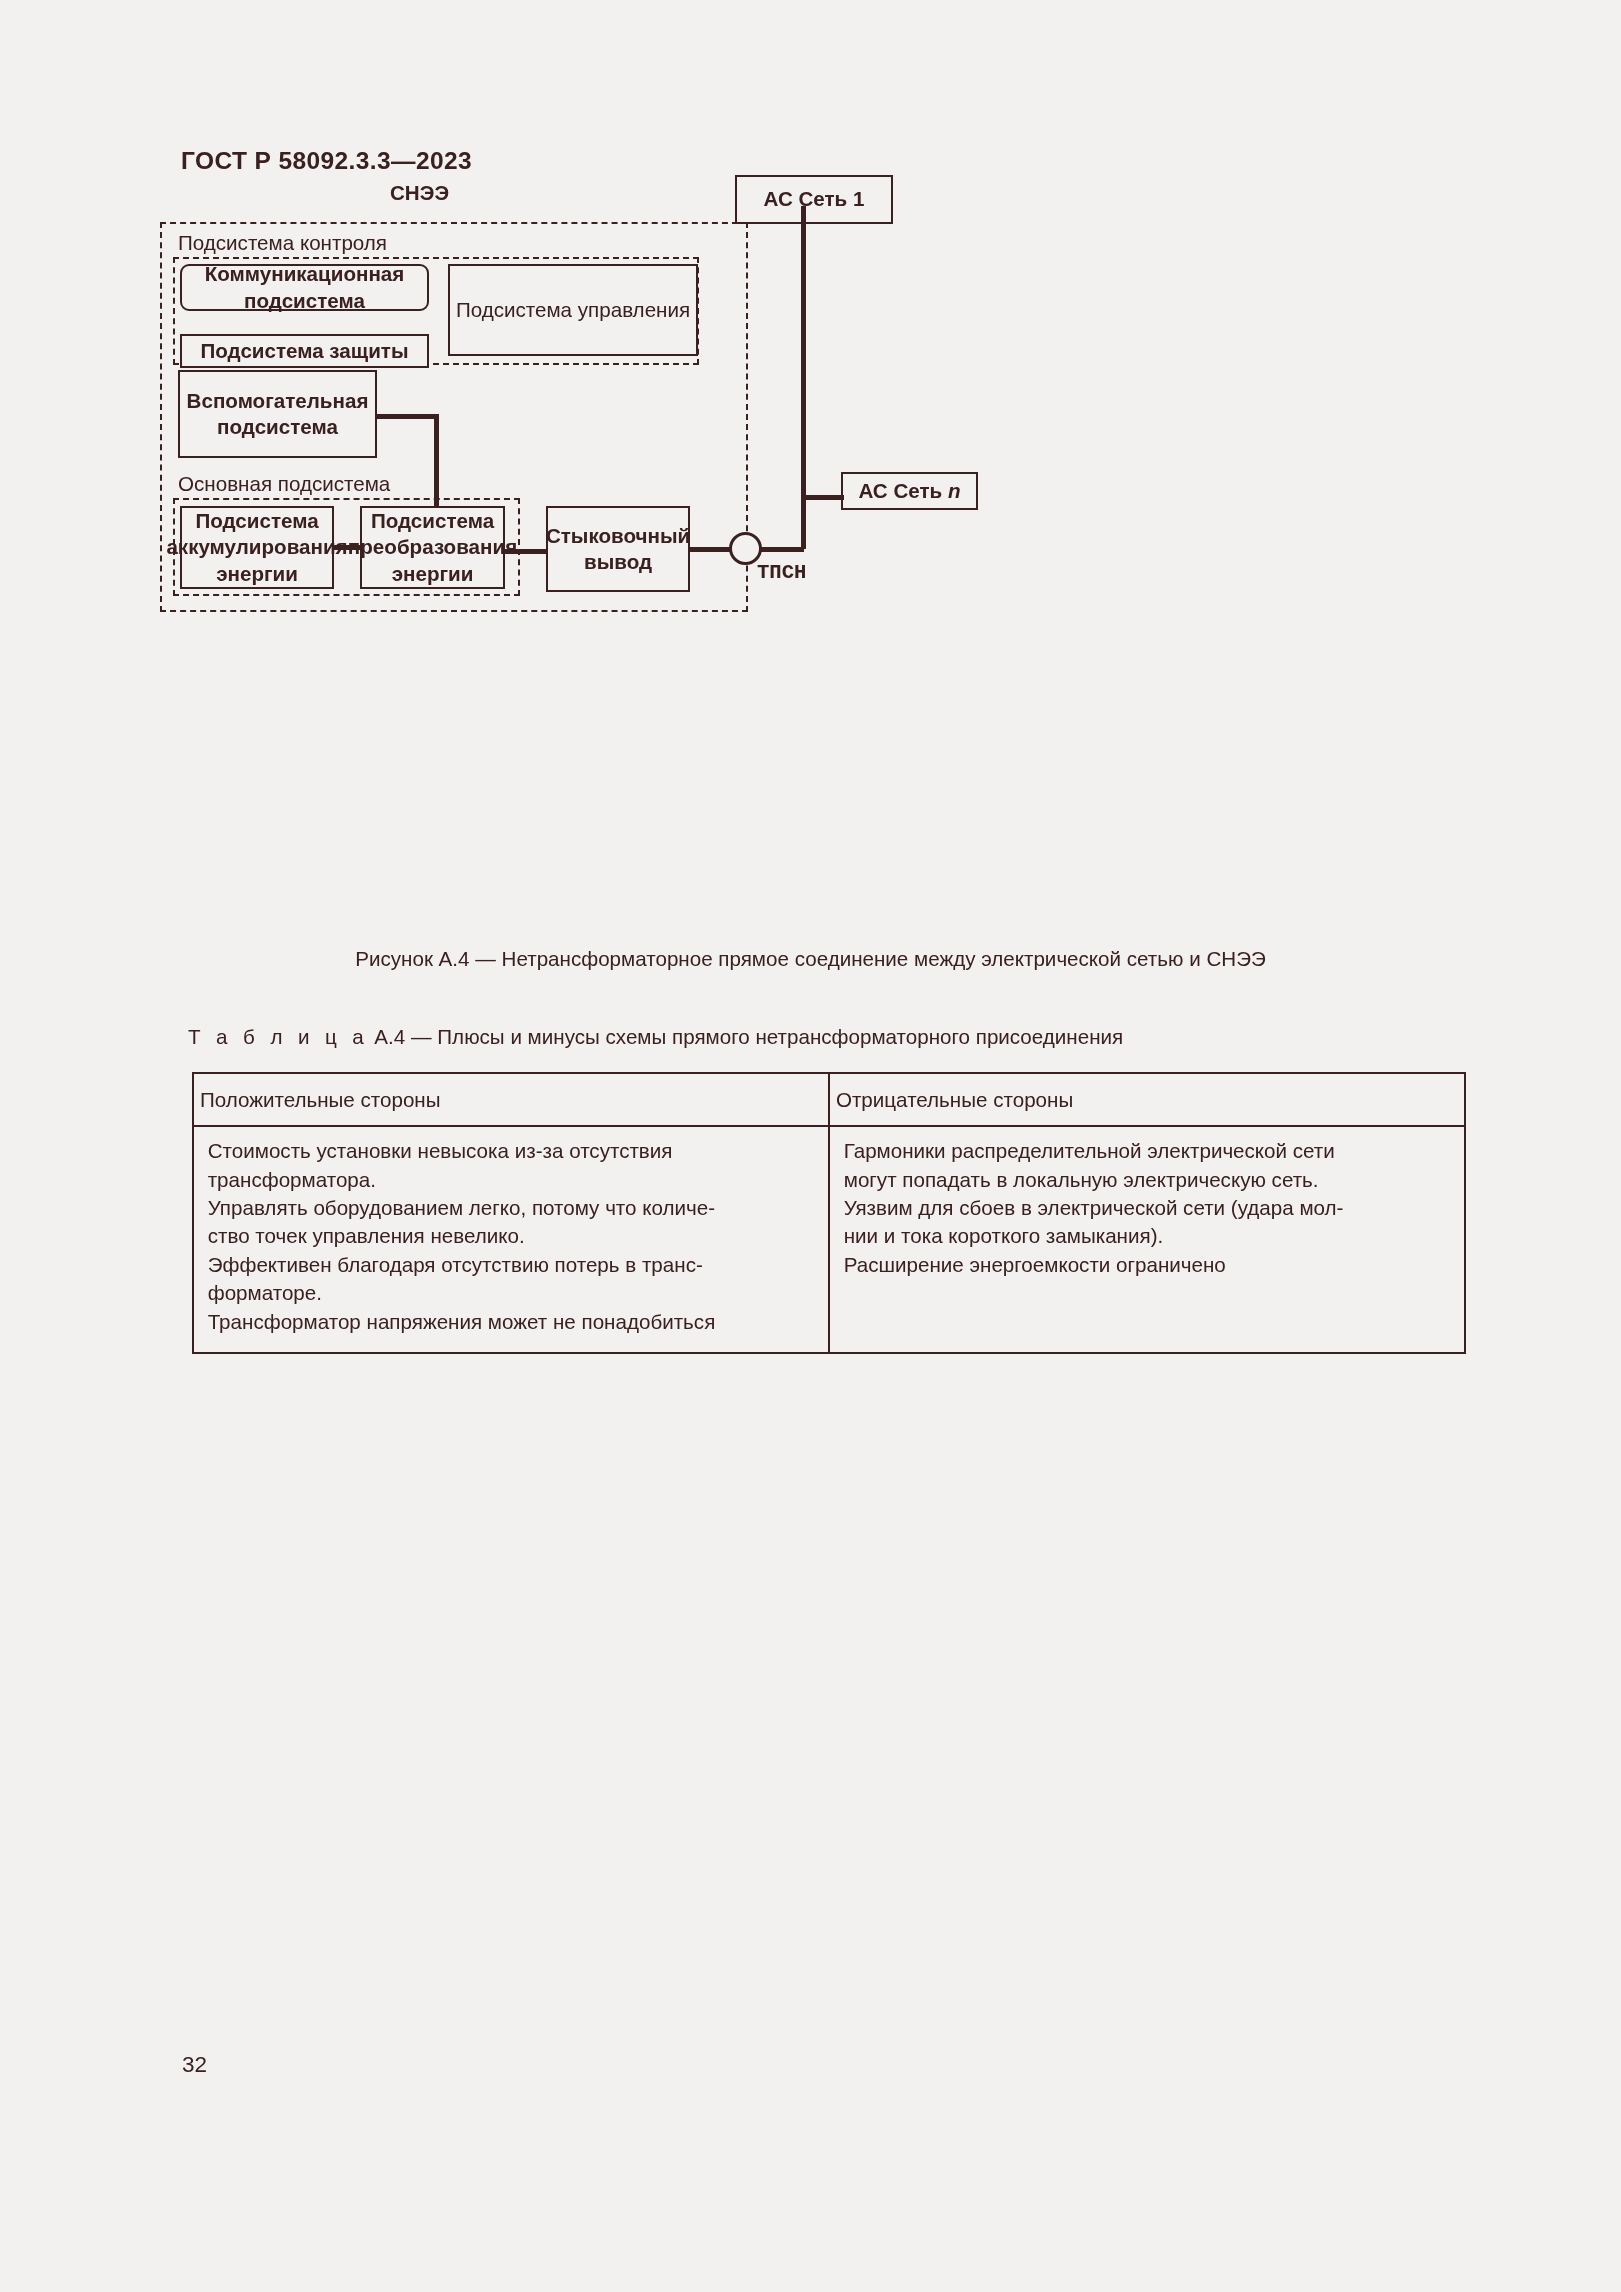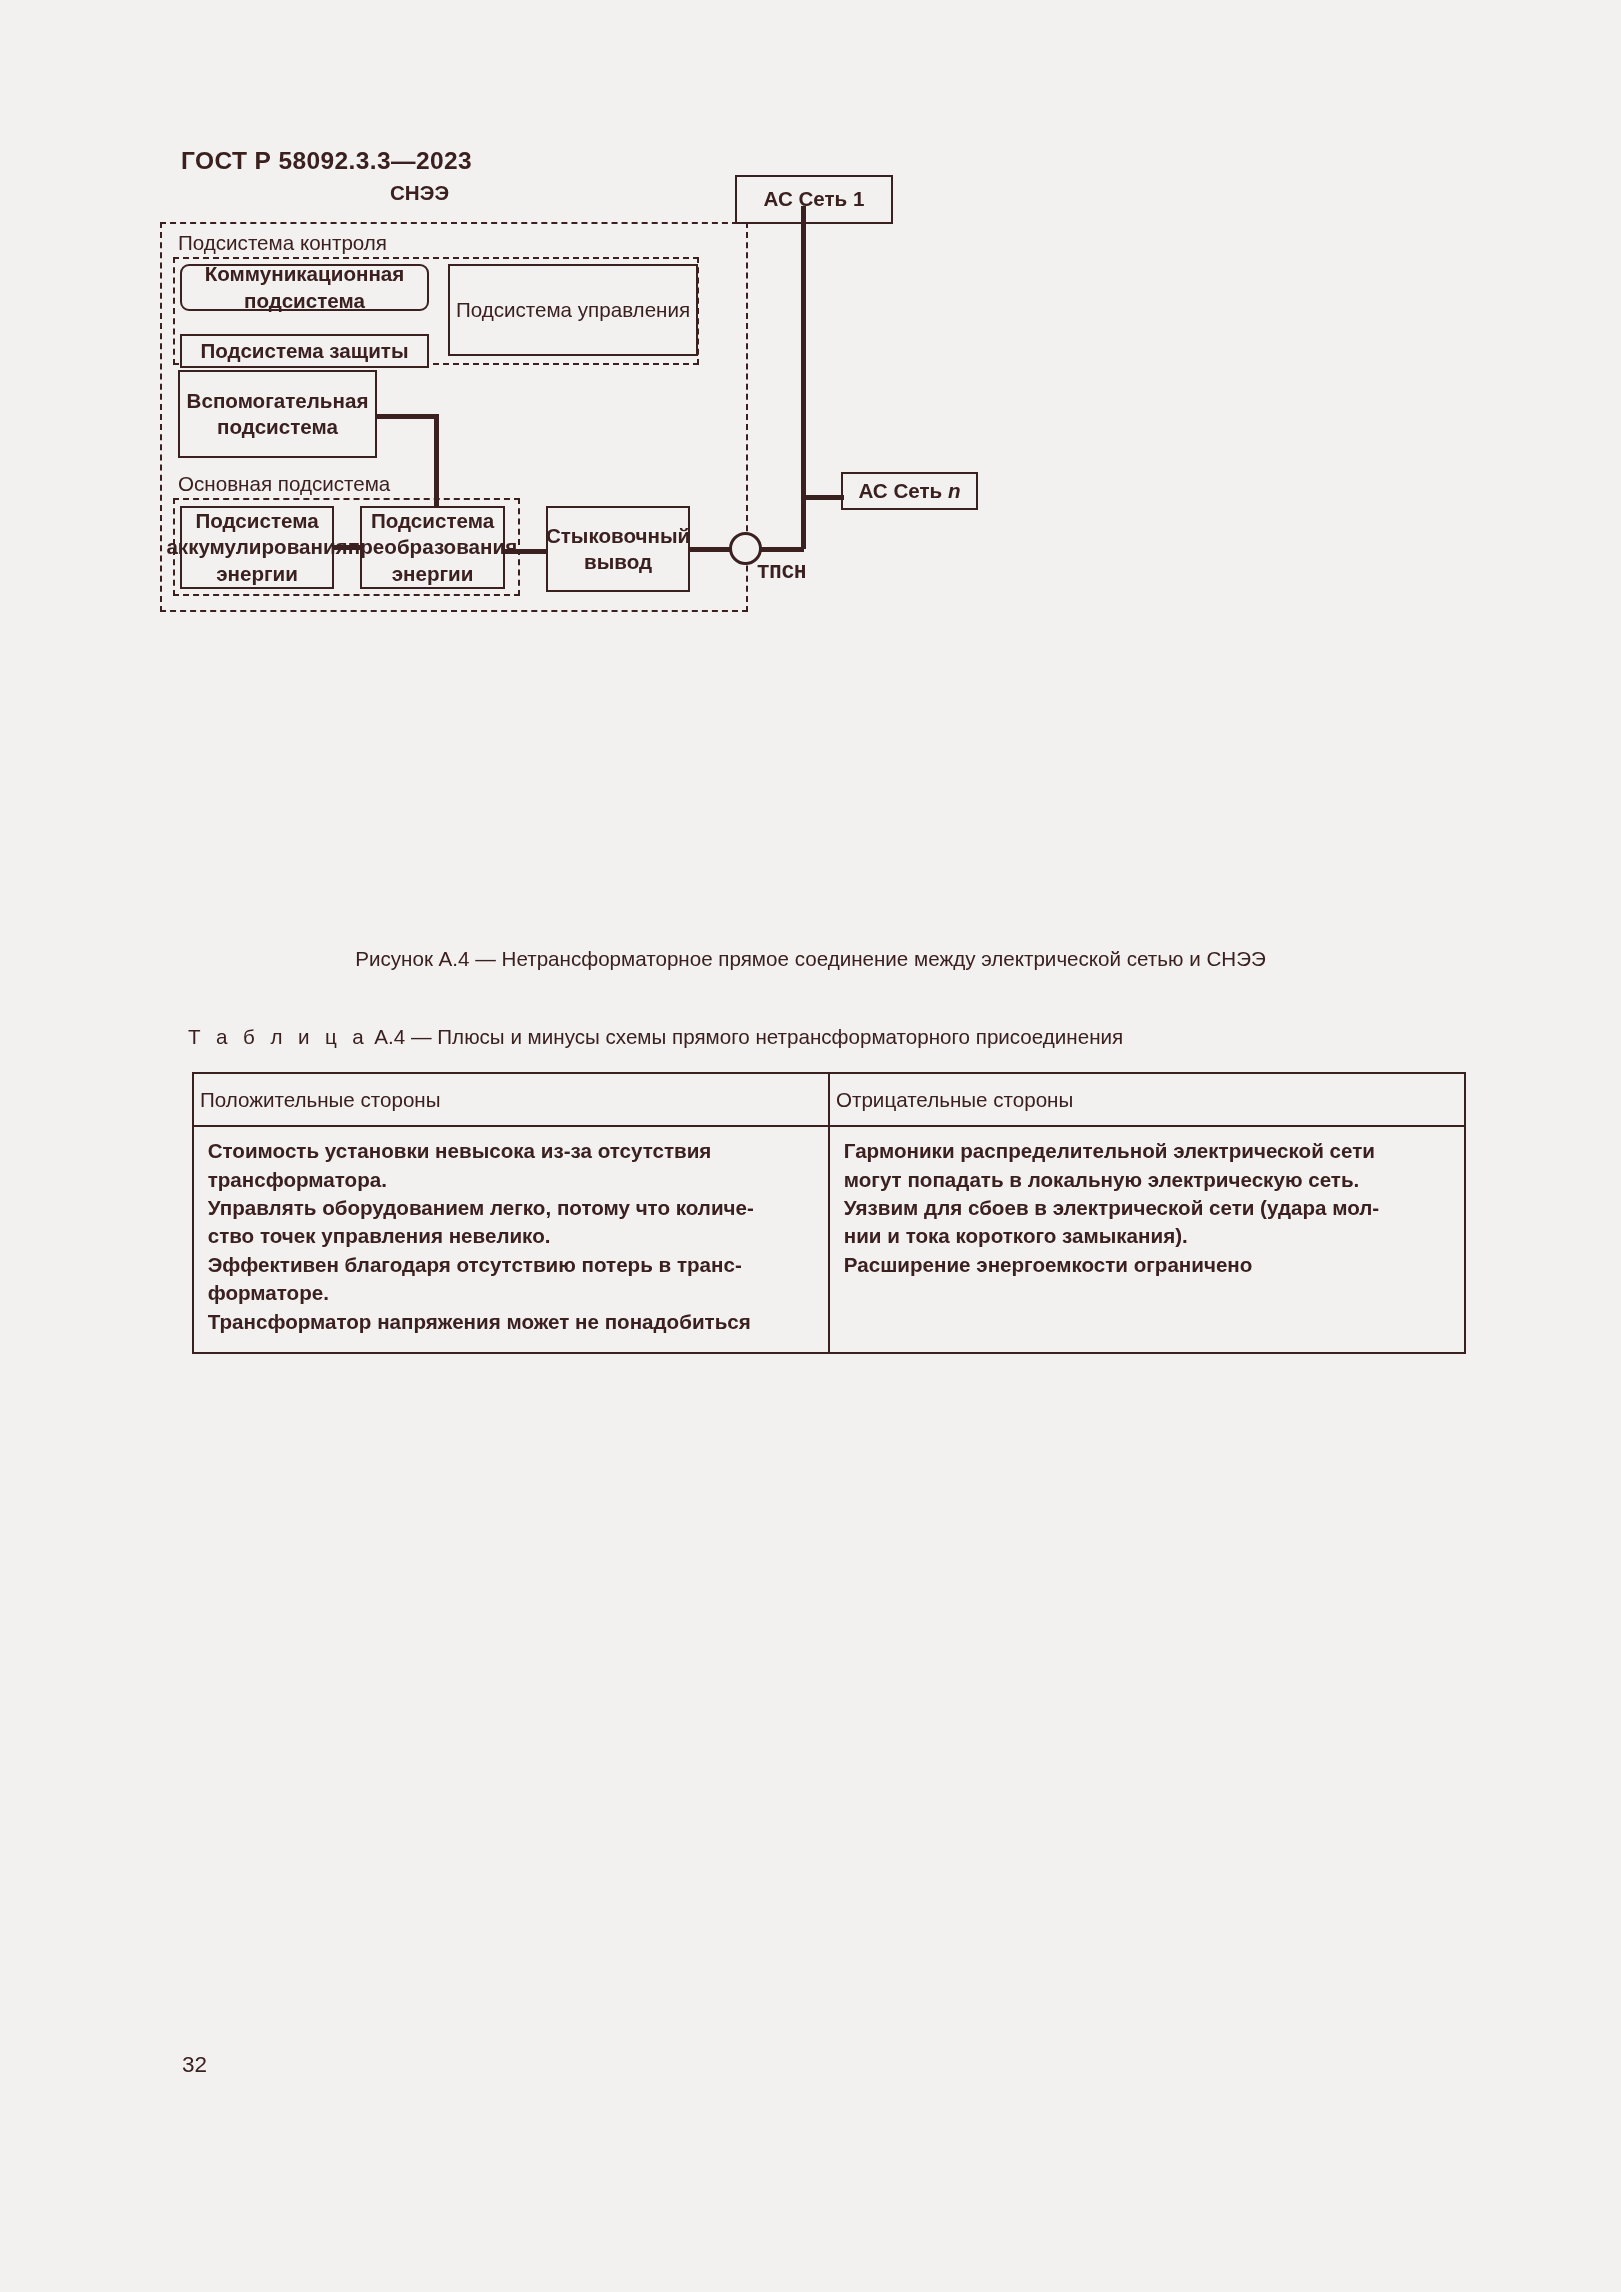--- a/index.html
+++ b/index.html
@@ -73,21 +73,20 @@
     position:absolute;left:192px;top:1072px;
     width:1274px;
     border-collapse:collapse;
     font-size:20.6px;
     background:#f2f1f0;
   }
   table.data th,table.data td{
     border:2px solid #3b2020;
     vertical-align:top;
     box-sizing:border-box;
-    font-weight:bold;
   }
   table.data th{
     text-align:left;font-weight:normal;
     padding:13.7px 5.9px;
     height:51px;
   }
   table.data td{
     padding:9.8px 13.7px 15.7px 13.7px;
     line-height:1.38;
     height:174px;

